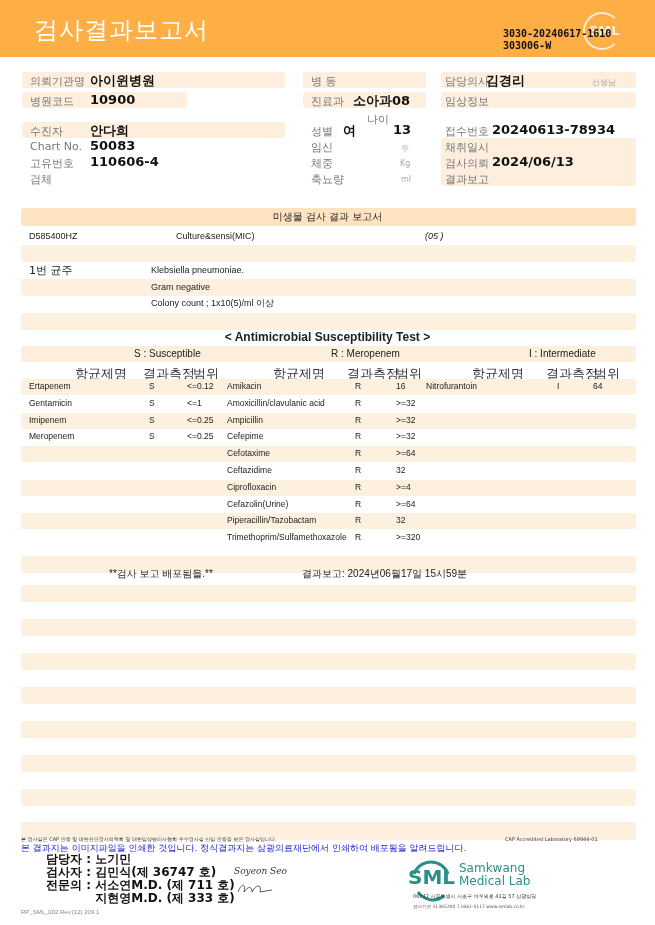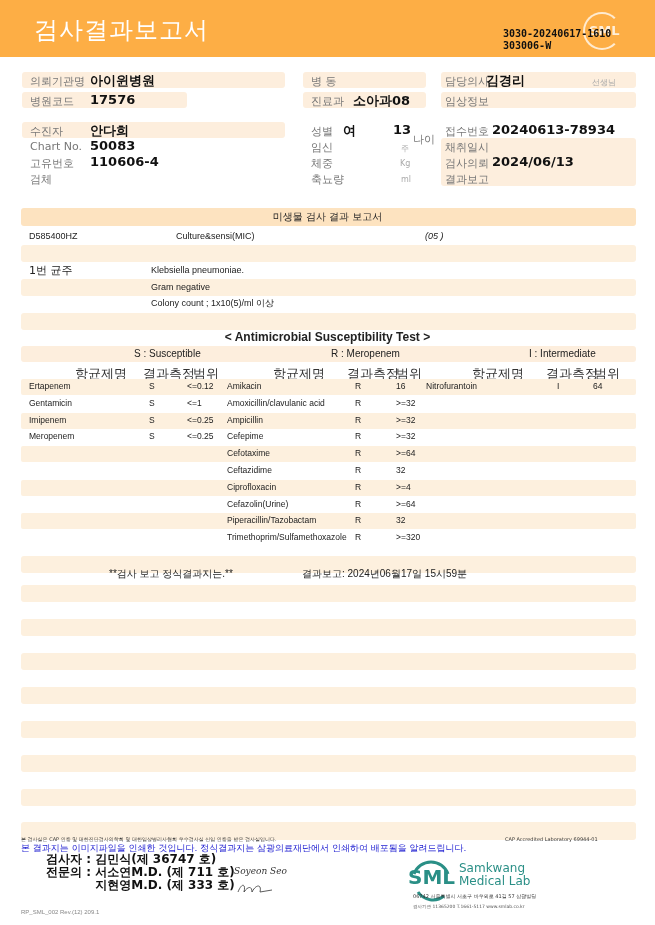--- a/index.html
+++ b/index.html
@@ -44,38 +44,38 @@
 <div class="abs band" style="left:22px;top:122px;width:263px;height:16px;"></div>
 <div class="abs band" style="left:303px;top:72px;width:123px;height:16px;"></div>
 <div class="abs band" style="left:303px;top:92px;width:123px;height:16px;"></div>
 <div class="abs band" style="left:441px;top:72px;width:195px;height:16px;"></div>
 <div class="abs band" style="left:441px;top:92px;width:195px;height:16px;"></div>
 <div class="abs band" style="left:441px;top:138px;width:195px;height:48px;"></div>
 
 <div class="abs lbl" style="left:30px;top:74px;">의뢰기관명</div>
 <div class="abs val" style="left:90px;top:72px;">아이윈병원</div>
 <div class="abs lbl" style="left:30px;top:94px;">병원코드</div>
-<div class="abs val" style="left:90px;top:92px;">17576</div>
+<div class="abs val" style="left:90px;top:92px;">10900</div>
 
 <div class="abs lbl" style="left:30px;top:124px;">수진자</div>
 <div class="abs val" style="left:90px;top:122px;">안다희</div>
 <div class="abs lbl" style="left:30px;top:140px;">Chart No.</div>
 <div class="abs val" style="left:90px;top:138px;">50083</div>
 <div class="abs lbl" style="left:30px;top:156px;">고유번호</div>
 <div class="abs val" style="left:90px;top:154px;">110606-4</div>
 <div class="abs lbl" style="left:30px;top:172px;">검체</div>
 <div class="abs val" style="left:83px;top:170px;margin-top:44px;">05:Random Urine</div>
 
 <div class="abs lbl" style="left:311px;top:74px;">병  동</div>
 <div class="abs lbl" style="left:311px;top:94px;">진료과</div>
 <div class="abs val" style="left:353px;top:92px;">소아과08</div>
 
 <div class="abs lbl" style="left:311px;top:124px;">성별</div>
 <div class="abs val" style="left:343px;top:122px;">여</div>
-<div class="abs lbl" style="left:367px;top:132px;margin-left:46px;">나이</div>
+<div class="abs lbl" style="left:367px;top:112px;">나이</div>
 <div class="abs val" style="left:393px;top:122px;">13</div>
 <div class="abs lbl" style="left:311px;top:140px;">임신</div>
 <div class="abs small" style="left:401px;top:143px;">주</div>
 <div class="abs lbl" style="left:311px;top:156px;">체중</div>
 <div class="abs small" style="left:400px;top:159px;">Kg</div>
 <div class="abs lbl" style="left:311px;top:172px;">축뇨량</div>
 <div class="abs small" style="left:401px;top:175px;">ml</div>
 
 <div class="abs lbl" style="left:445px;top:74px;">담당의사</div>
 <div class="abs val" style="left:486px;top:72px;">김경리</div>
@@ -225,40 +225,41 @@
       <span class="ast-cell" style="left: 206px;">Trimethoprim/Sulfamethoxazole</span>
       <span class="ast-cell" style="left: 334px;">R</span>
       <span class="ast-cell" style="left: 375px;">&gt;=320</span>
       <span class="ast-cell" style="left: 405px;"></span>
       <span class="ast-cell" style="left: 536px;"></span>
       <span class="ast-cell" style="left: 572px;"></span>
     </div>
   </div>
 
 <div class="abs stripe" style="top:556px;"></div>
-<div class="abs" style="left:109px;top:567px;font-size:10px;font-family:'Liberation Sans',sans-serif;">**검사  보고  정식결과지는.**</div>
+<div class="abs" style="left:109px;top:567px;font-size:10px;font-family:'Liberation Sans',sans-serif;">**검사  보고  배포됨을.**</div>
 <div class="abs" style="left:302px;top:567px;font-size:10px;font-family:'Liberation Sans',sans-serif;">결과보고: 2024년06월17일 15시59분</div>
 
 <div id="blank-stripes">
     <div class="abs stripe" style="top: 585px;"></div>
     <div class="abs stripe" style="top: 619px;"></div>
     <div class="abs stripe" style="top: 653px;"></div>
     <div class="abs stripe" style="top: 687px;"></div>
     <div class="abs stripe" style="top: 721px;"></div>
     <div class="abs stripe" style="top: 755px;"></div>
     <div class="abs stripe" style="top: 789px;"></div>
     <div class="abs stripe" style="top: 823px;"></div>
     <div class="abs stripe" style="top: 822px;"></div>
   </div>
 
 <div class="abs footer-note" style="left:21px;top:836px;">본 검사실은 CAP 인증 및 대한진단검사의학회 및 대한임상병리사협회 우수검사실 신임 인증을 받은 검사실입니다.</div>
 <div class="abs footer-note" style="left:505px;top:836px;">CAP Accredited Laboratory 69944-01</div>
 <div class="abs footer-blue" style="left:21px;top:842px;">본 결과지는 이미지파일을 인쇄한 것입니다. 정식결과지는 삼광의료재단에서 인쇄하여 배포됨을 알려드립니다.</div>
 
 <div class="abs" style="left:35px;top:853px;">
+  <div class="staff"><span style="display:inline-block;width:56px;text-align:right;">담당자 :</span> <span>노기민</span></div>
   <div class="staff"><span style="display:inline-block;width:56px;text-align:right;">검사자 :</span> <span>김민식(제 36747 호)</span></div>
   <div class="staff"><span style="display:inline-block;width:56px;text-align:right;">전문의 :</span> <span>서소연M.D. (제 711 호)</span></div>
   <div class="staff"><span style="display:inline-block;width:56px;text-align:right;"></span> <span>지현영M.D. (제 333 호)</span></div>
 </div>
 
 <div class="abs" style="left:234px;top:866px;font-family:'DejaVu Serif',serif;font-style:italic;font-size:9px;color:#333;">Soyeon Seo</div>
 <svg class="abs" style="left:236px;top:880px;" width="40" height="16">
   <path d="M2 12 C6 2,10 4,8 12 C12 6,16 6,16 12 C20 4,26 4,24 12 L36 10" fill="none" stroke="#333" stroke-width="0.8"></path>
 </svg>
 

